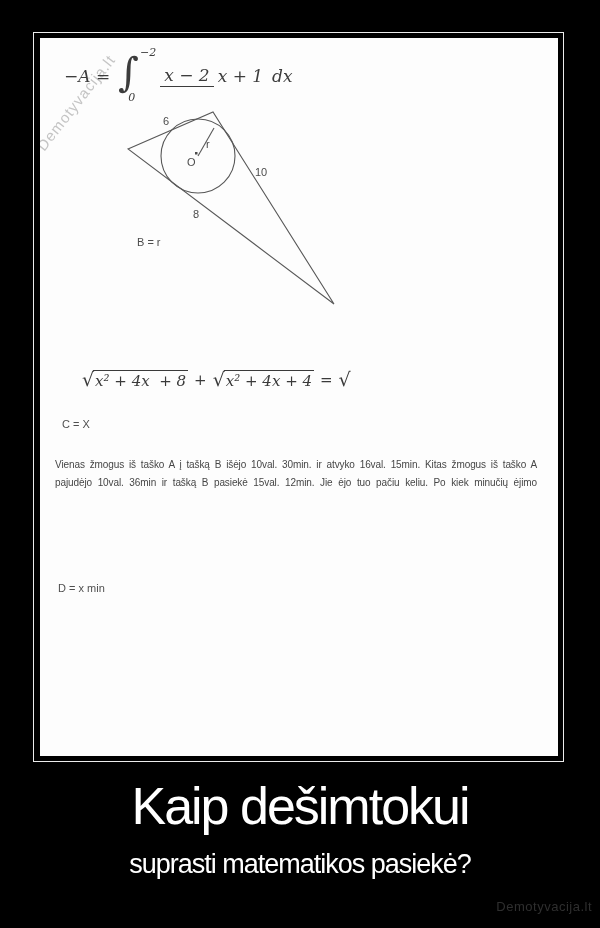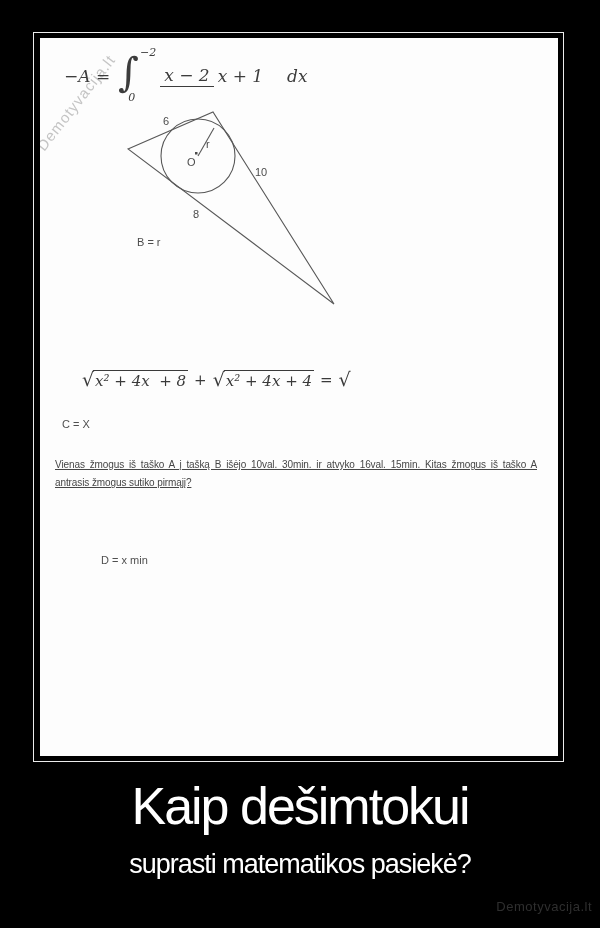--- a/index.html
+++ b/index.html
@@ -45,48 +45,48 @@
   .integral-wrap { position:relative; width:34px; height:52px; }
   .int-glyph {
     position:absolute; left:2px; top:-4px;
     font-size:40px; line-height:52px; font-style:normal;
   }
   .int-upper { position:absolute; right:-6px; top:-4px; font-size:11px; }
   .int-lower { position:absolute; left:12px; bottom:-2px; font-size:11px; }
   .frac { display:inline-flex; flex-direction:row; text-align:center; margin:0 3px 0 10px; }
   .frac .num { padding:0 4px 1px 4px; border-bottom:1px solid #3c3c3c; }
   .frac .den { padding:1px 4px 0 4px; }
-  .eq1 .dx { margin-left:17px; }
+  .eq1 .dx { margin-left:2px; }
 
   
   .diagram { position:absolute; left:70px; top:60px; }
   .diagram line, .diagram polygon, .diagram circle { stroke:#585858; fill:none; stroke-width:1.1; }
   .diagram text { font-family:"Liberation Sans", sans-serif; font-size:11px; fill:#4c4c4c; font-style:normal; }
   .diagram .dot { fill:#4c4c4c; stroke:none; }
 
   
   .eq2 {
     position:absolute; left:42px; top:332px;
     display:flex; align-items:flex-start;
     font-family:"DejaVu Serif", serif; font-style:italic;
     color:#3a3a3a; font-size:15px;
   }
   .sqrt { font-style:normal; font-size:19px; line-height:19px; margin-top:0px; }
   .radicand { border-top:1px solid #3a3a3a; line-height:20px; padding:0 2px; margin-left:-1px; white-space:pre; }
   .eq2 .op { margin:0 6px; line-height:20px; }
 
   
   .label-c { position:absolute; left:22px; top:380px; font-size:11px; color:#4f4f4f; }
-  .label-d { position:absolute; left:18px; top:516px; font-size:11px; color:#4f4f4f;margin-left:43px; }
+  .label-d { position:absolute; left:18px; top:544px; font-size:11px; color:#4f4f4f; }
 
   .para {
     position:absolute; left:15px; width:482px;
     font-size:10px; letter-spacing:-0.1px; line-height:18px; color:#464646;
   }
-  .para-lt { top:418px;text-decoration:underline; }
+  .para-lt { top:418px; }
   .para-en { top:479px; }
   .para .line { white-space:nowrap; }
   .para-lt .line.just { text-align:justify; text-align-last:justify; white-space:normal; }
 
   
   .title {
     position:absolute; left:0; right:0; top:778px;
     text-align:center; color:#ffffff;
     font-size:52px; letter-spacing:-2px; line-height:56px;
     font-weight:400;
@@ -147,21 +147,21 @@
       <span class="sqrt">√</span>
         <span class="radicand">x² + 4x + 4</span>
       <span class="op">=</span>
       <span class="sqrt">√</span>
     </div>
 
     <div class="label-c">C = X</div>
 
     <div class="para para-lt">
       <div class="line just">Vienas žmogus iš taško A į tašką B išėjo 10val. 30min. ir atvyko 16val. 15min. Kitas žmogus iš taško A</div>
-      <div class="line">antrasis žmogus sutiko pirmąjį?</div>
+      <div class="line just">pajudėjo 10val. 36min ir tašką B pasiekė 15val. 12min. Jie ėjo tuo pačiu keliu. Po kiek minučių ėjimo</div>
     </div>
 
 
     <div class="label-d">D = x min</div>
 
   </div>
 
   <div class="title">Kaip dešimtokui</div>
   <div class="subtitle">suprasti matematikos pasiekė?</div>
   <div class="wm-bottom">Demotyvacija.lt</div>

